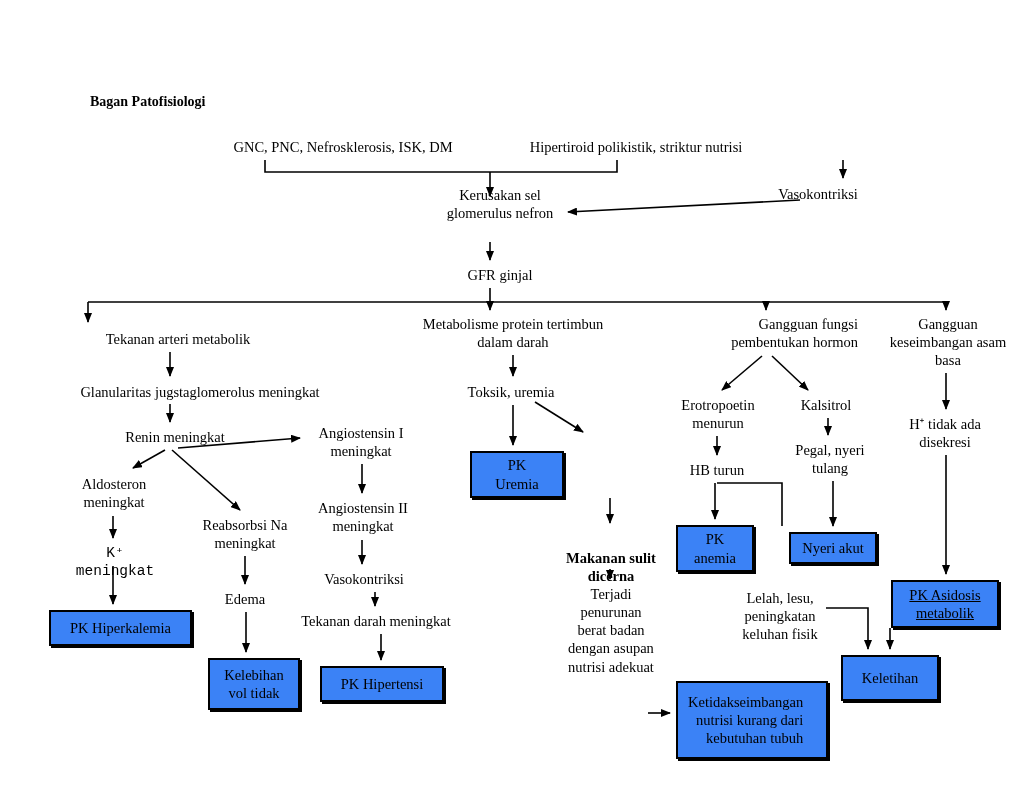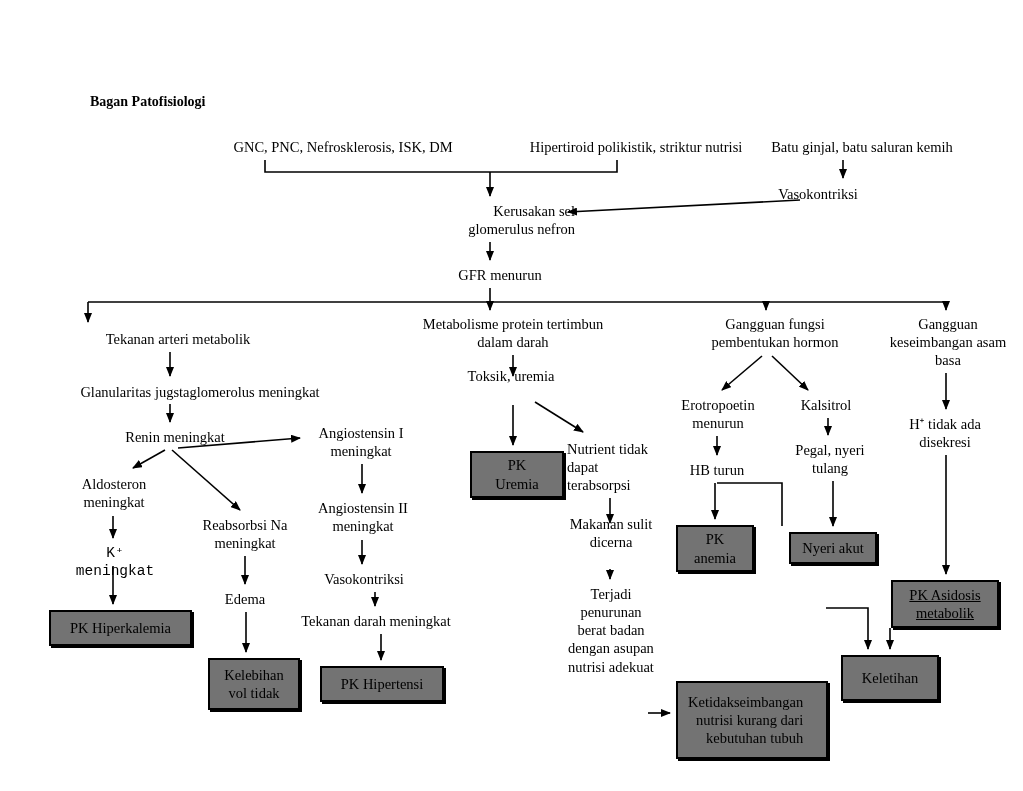--- a/index.html
+++ b/index.html
@@ -32,21 +32,21 @@
     position: absolute;
     text-align: center;
     font-size: 14.5px;
     line-height: 1.25;
     white-space: pre-line;
     color: #000;
   }
   .boxed {
     border: 2px solid #000;
     box-shadow: 2px 2px 0 #000;
-    background: #737373;
+    background: #3b82f6;
     box-sizing: border-box;
     display: flex;
     align-items: center;
     justify-content: center;
     padding: 0 6px;
   }
   .title {
     position: absolute;
     font-weight: bold;
     font-size: 14px;
@@ -133,72 +133,71 @@
       <path d="M826,608 L868,608 L868,649" marker-end="url(#ah)"></path>
 
       <path d="M946,373 L946,409" marker-end="url(#ah)"></path>
       <path d="M946,455 L946,574" marker-end="url(#ah)"></path>
       <path d="M890,628 L890,649" marker-end="url(#ah)"></path>
     </g>
   </svg>
 
   <div class="node" style="left:223px; top:138px; width:240px;">GNC, PNC, Nefrosklerosis, ISK, DM</div>
   <div class="node" style="left:516px; top:138px; width:240px;">Hipertiroid polikistik, striktur nutrisi</div>
-  <div class="node" style="left:757px; top:138px; width:210px;">Batu ginjal, batu saluran kemih</div>
   <div class="node" style="left:768px; top:185px; width:100px;">Vasokontriksi</div>
-  <div class="node" style="left:425px; top:202px; width:150px;text-align:right;">Kerusakan sel
+  <div class="node" style="left:425px; top:186px; width:150px;">Kerusakan sel
 glomerulus nefron</div>
-  <div class="node" style="left:437px; top:266px; width:126px;">GFR menurun</div>
+  <div class="node" style="left:437px; top:266px; width:126px;">GFR ginjal</div>
 
   <div class="node" style="left:80px; top:330px; width:196px;">Tekanan arteri metabolik</div>
   <div class="node" style="left:413px; top:315px; width:200px;">Metabolisme protein tertimbun
 dalam darah</div>
-  <div class="node" style="left:692px; top:315px; width:166px;">Gangguan fungsi
+  <div class="node" style="left:692px; top:315px; width:166px;text-align:right;">Gangguan fungsi
 pembentukan hormon</div>
   <div class="node" style="left:881px; top:315px; width:134px;">Gangguan
 keseimbangan asam
 basa</div>
 
   <div class="node" style="left:50px; top:383px; width:300px;">Glanularitas jugstaglomerolus meningkat</div>
-  <div class="node" style="left:452px; top:367px; width:118px;">Toksik, uremia</div>
+  <div class="node" style="left:452px; top:383px; width:118px;">Toksik, uremia</div>
   <div class="node" style="left:664px; top:396px; width:108px;">Erotropoetin
 menurun</div>
   <div class="node" style="left:778px; top:396px; width:96px;">Kalsitrol</div>
   <div class="node" style="left:890px; top:415px; width:110px;">H⁺ tidak ada
 disekresi</div>
 
   <div class="node" style="left:110px; top:428px; width:130px;">Renin meningkat</div>
   <div class="node" style="left:308px; top:424px; width:106px;">Angiostensin I
 meningkat</div>
   <div class="node boxed" style="left:470px; top:451px; width:94px; height:47px;">PK
 Uremia</div>
-  <div class="node" style="left:567px; top:440px; width:92px; text-align:left;">Nutrient tidak
-dapat
-terabsorpsi</div>
   <div class="node" style="left:679px; top:461px; width:76px;">HB turun</div>
   <div class="node" style="left:784px; top:441px; width:92px;">Pegal, nyeri
 tulang</div>
 
   <div class="node" style="left:68px; top:475px; width:92px;">Aldosteron
 meningkat</div>
   <div class="node" style="left:193px; top:516px; width:104px;">Reabsorbsi Na
 meningkat</div>
   <div class="node" style="left:309px; top:499px; width:108px;">Angiostensin II
 meningkat</div>
   <div class="node" style="left:63px; top:544px; width:104px;font-family:Liberation Mono, monospace;">K⁺ meningkat</div>
-  <div class="node" style="left:563px; top:515px; width:96px;">Makanan sulit
+  <div class="node" style="left:563px; top:549px; width:96px;font-weight:bold;">Makanan sulit
 dicerna</div>
   <div class="node boxed" style="left:676px; top:525px; width:78px; height:47px;">PK
 anemia</div>
   <div class="node boxed" style="left:789px; top:532px; width:88px; height:32px;">Nyeri akut</div>
 
   <div class="node" style="left:306px; top:570px; width:116px;">Vasokontriksi</div>
   <div class="node" style="left:213px; top:590px; width:64px;">Edema</div>
   <div class="node boxed" style="left:891px; top:580px; width:108px; height:48px;text-decoration:underline;">PK Asidosis
 metabolik</div>
+  <div class="node" style="left:732px; top:589px; width:96px;">Lelah, lesu,
+peningkatan
+keluhan fisik</div>
   <div class="node" style="left:563px; top:585px; width:96px;">Terjadi
 penurunan
 berat badan
 dengan asupan
 nutrisi adekuat</div>
   <div class="node boxed" style="left:49px; top:610px; width:143px; height:36px;">PK Hiperkalemia</div>
   <div class="node" style="left:293px; top:612px; width:166px;">Tekanan darah meningkat</div>
   <div class="node boxed" style="left:841px; top:655px; width:98px; height:46px;">Keletihan</div>
   <div class="node boxed" style="left:208px; top:658px; width:92px; height:52px;">Kelebihan
 vol tidak</div>

